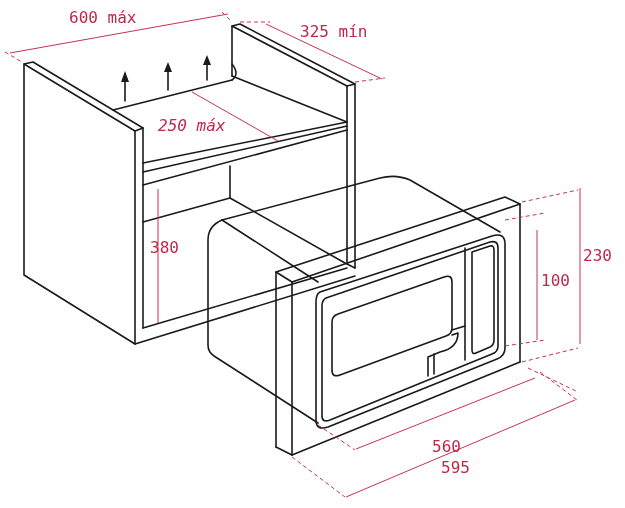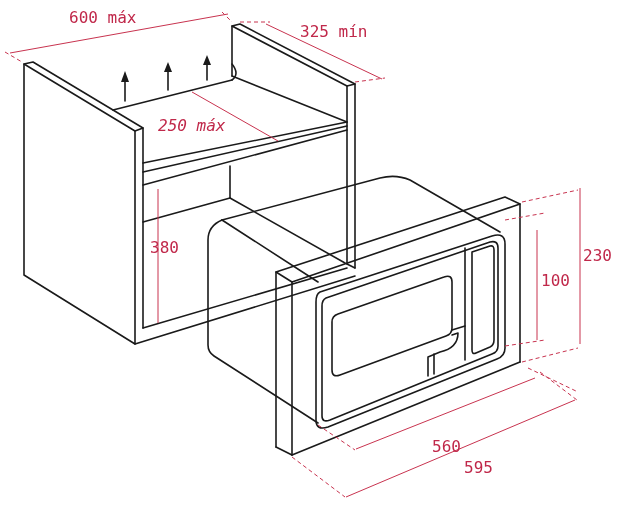--- a/index.html
+++ b/index.html
@@ -113,14 +113,14 @@
     </g>
   </svg>
 
   <span class="lbl" style="left:69px; top:10px;">600 máx</span>
   <span class="lbl" style="left:300px; top:24px;">325 mín</span>
   <span class="lbl" style="left:158px; top:118px;font-style:italic;">250 máx</span>
   <span class="lbl" style="left:150px; top:240px;">380</span>
   <span class="lbl" style="left:541px; top:273px;">100</span>
   <span class="lbl" style="left:583px; top:248px;">230</span>
   <span class="lbl" style="left:432px; top:412px;margin-top:27px;">560</span>
-  <span class="lbl" style="left:464px; top:460px;">595</span>
+  <span class="lbl" style="left:441px; top:460px;">595</span>
 </div>
 
 </body></html>

